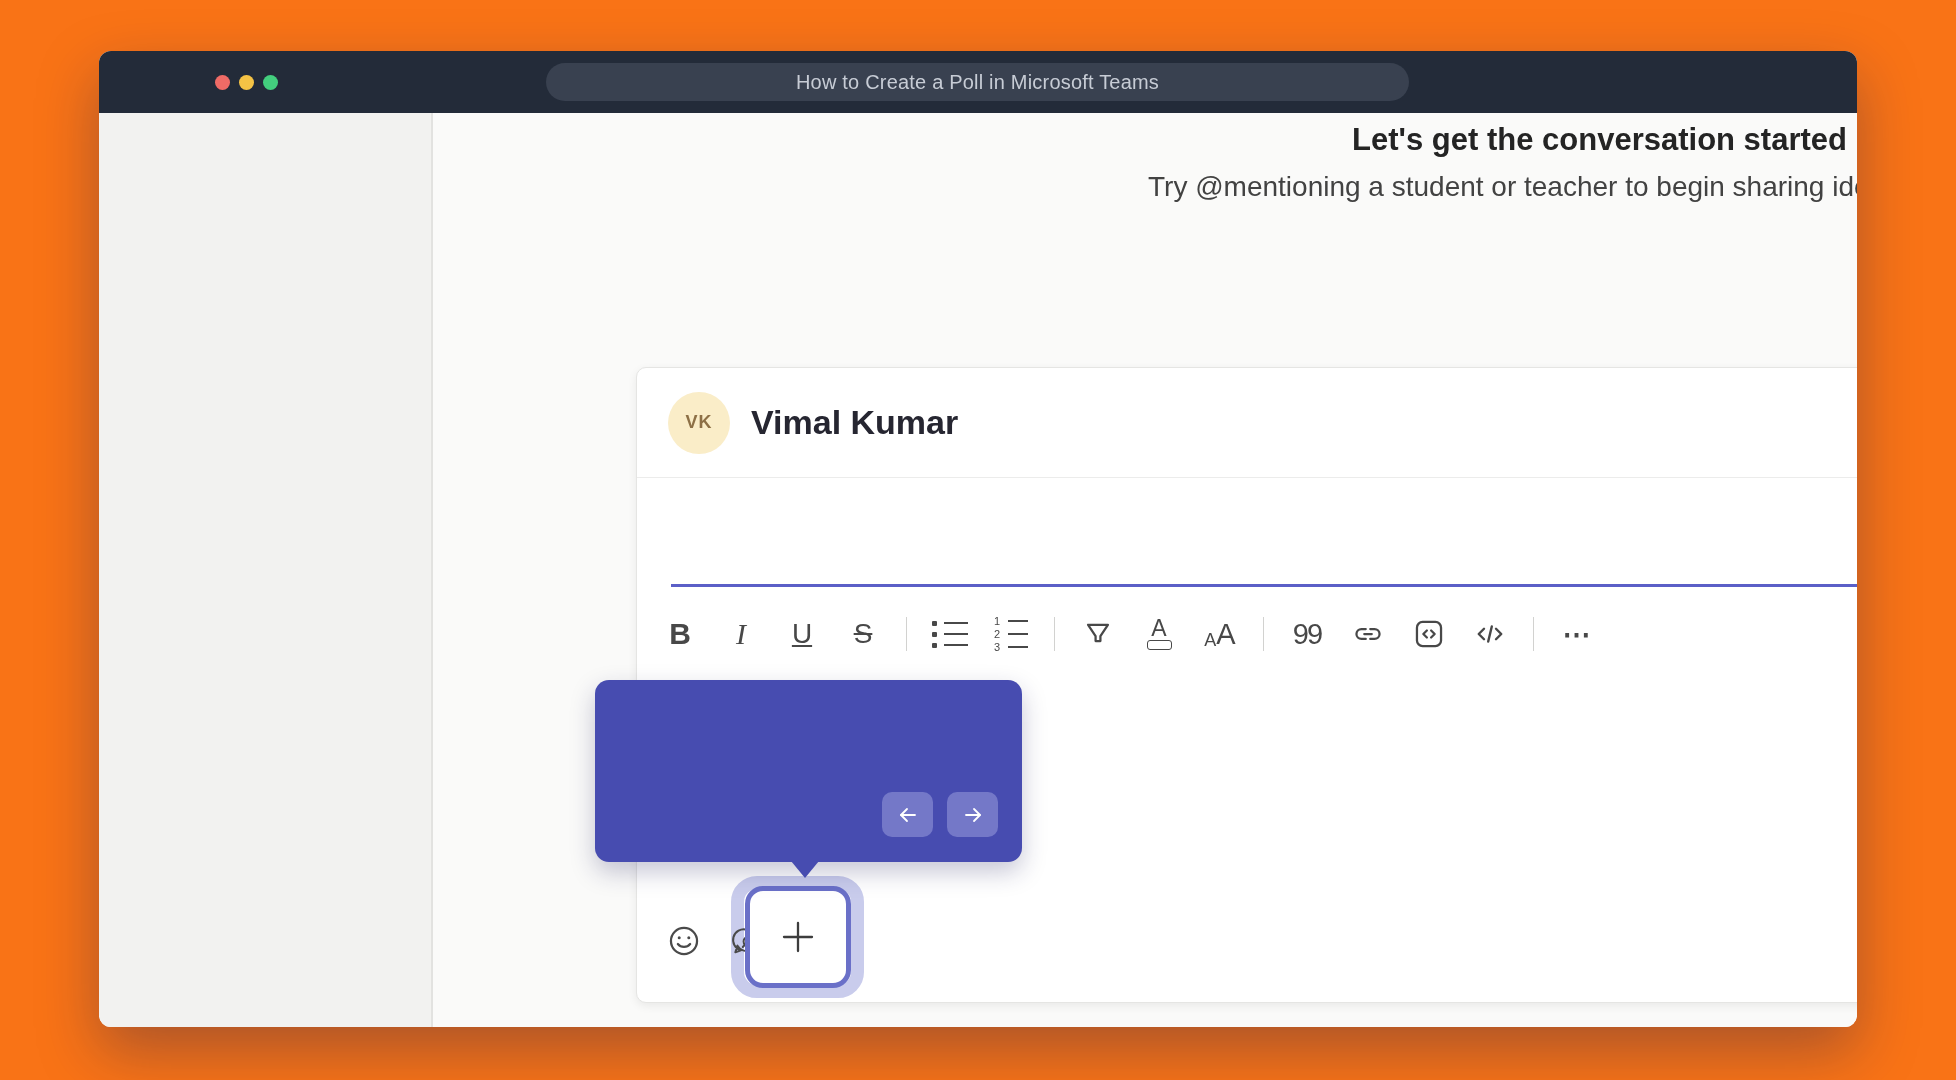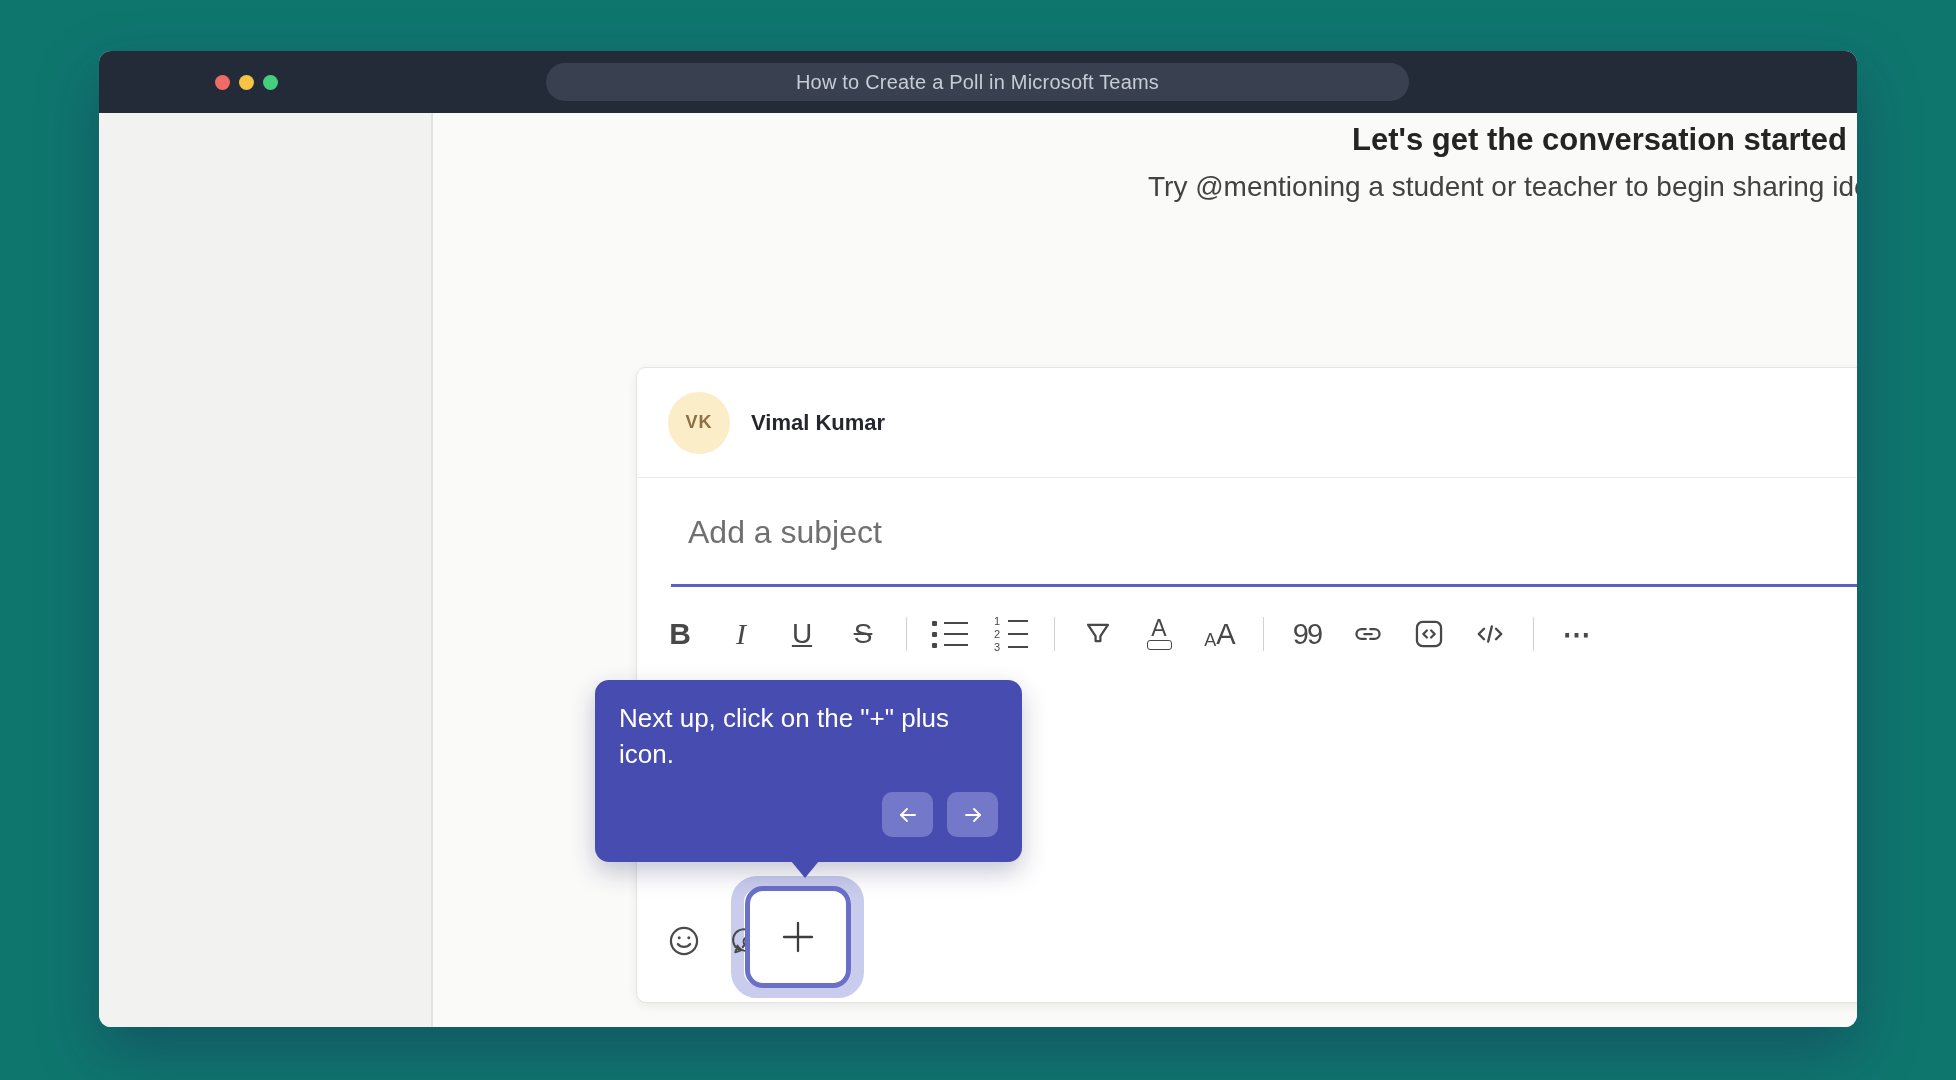--- a/index.html
+++ b/index.html
@@ -1,19 +1,19 @@
 <!DOCTYPE html>
 <html><head>
 <meta charset="utf-8">
 <style>
   * { margin:0; padding:0; box-sizing:border-box; }
   html,body { width:1956px; height:1080px; }
   body { font-family:"Liberation Sans", sans-serif; background:#7A80E7; overflow:hidden; }
 
-  .canvas { position:relative; width:1956px; height:1080px; background:#0f766e; }
+  .canvas { position:relative; width:1956px; height:1080px; background:#f97316; }
 
   
   .window {
     position:absolute; left:99px; top:51px; width:1758px; height:976px;
     background:#FAFAF9; border-radius:12px; overflow:hidden;
     box-shadow:0 24px 60px rgba(25,28,80,.35);
   }
 
   
   .titlebar { position:absolute; left:0; top:0; width:100%; height:62px; background:#232B39; }
@@ -54,21 +54,21 @@
   .card-header {
     position:absolute; left:0; top:0; width:100%; height:110px;
     display:flex; align-items:center; padding-left:31px;
     border-bottom:1px solid #ECECEB;
   }
   .avatar {
     width:62px; height:62px; border-radius:50%; background:#FAEDC8;
     display:flex; align-items:center; justify-content:center;
     color:#8D7046; font-size:18px; font-weight:bold; letter-spacing:1px;
   }
-  .author { margin-left:21px; font-size:22px; font-weight:bold; color:#262631; }
+  .author { margin-left:21px; font-size:34px; font-weight:bold; color:#262631; }
 
   .subject-section { position:absolute; left:0; top:110px; width:100%; height:109px; }
   .subject-input {
     position:absolute; left:51px; top:26px; width:760px; height:56px;
     border:none; outline:none; background:transparent;
     font-family:"Liberation Sans", sans-serif; font-size:32px; color:#424242;
   }
   .subject-input::placeholder { color:#707070; opacity:1; }
   .subject-underline {
     position:absolute; left:34px; right:0; bottom:0; height:3px; background:#5B5FC7;
@@ -164,21 +164,20 @@
     <div class="subheading">Try @mentioning a student or teacher to begin sharing ide</div>
 
     <div class="card">
 
       <div class="card-header">
         <div class="avatar">VK</div>
         <div class="author">Vimal Kumar</div>
       </div>
 
       <div class="subject-section">
-        <input class="subject-input" type="text" placeholder="Add a subject" style="">
         <div class="subject-underline"></div>
       </div>
 
       <div class="toolbar">
         <div class="tb-btn">
           <span class="g-bold">B</span>
         </div>
         <div class="tb-btn">
           <span class="g-italic">I</span>
         </div>
@@ -296,21 +295,20 @@
       <div class="plus-glow"></div>
       <div class="plus-btn">
         <svg viewBox="0 0 46 46" width="46" height="46" fill="none" stroke="#3D3D3D" stroke-width="2.3" stroke-linecap="round">
           <path d="M23 9v28"></path>
           <path d="M9 23h28"></path>
         </svg>
       </div>
     </div>
 
     <div class="tooltip">
-      <div class="tooltip-text">Next up, click on the "+" plus icon.</div>
       <button class="nav-btn nav-back">
         <svg viewBox="0 0 24 24" width="24" height="24" fill="none" stroke="#FFFFFF" stroke-width="1.8" stroke-linecap="round" stroke-linejoin="round">
           <path d="M19 12H5"></path>
             <path d="M11 6l-6 6 6 6"></path>
         </svg>
       </button>
       <button class="nav-btn nav-fwd">
         <svg viewBox="0 0 24 24" width="24" height="24" fill="none" stroke="#FFFFFF" stroke-width="1.8" stroke-linecap="round" stroke-linejoin="round">
           <path d="M5 12h14"></path>
             <path d="M13 6l6 6-6 6"></path>

